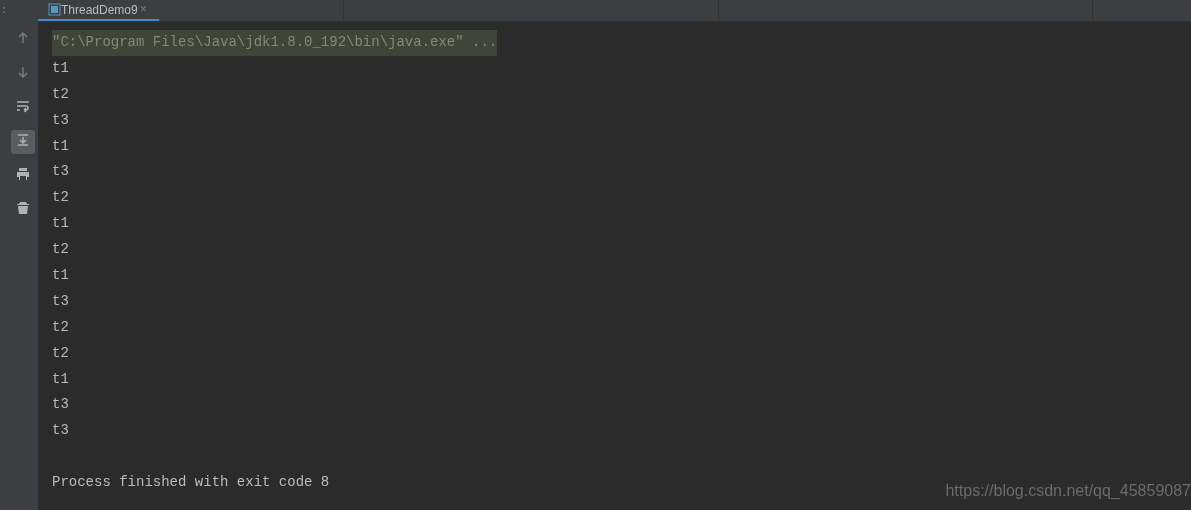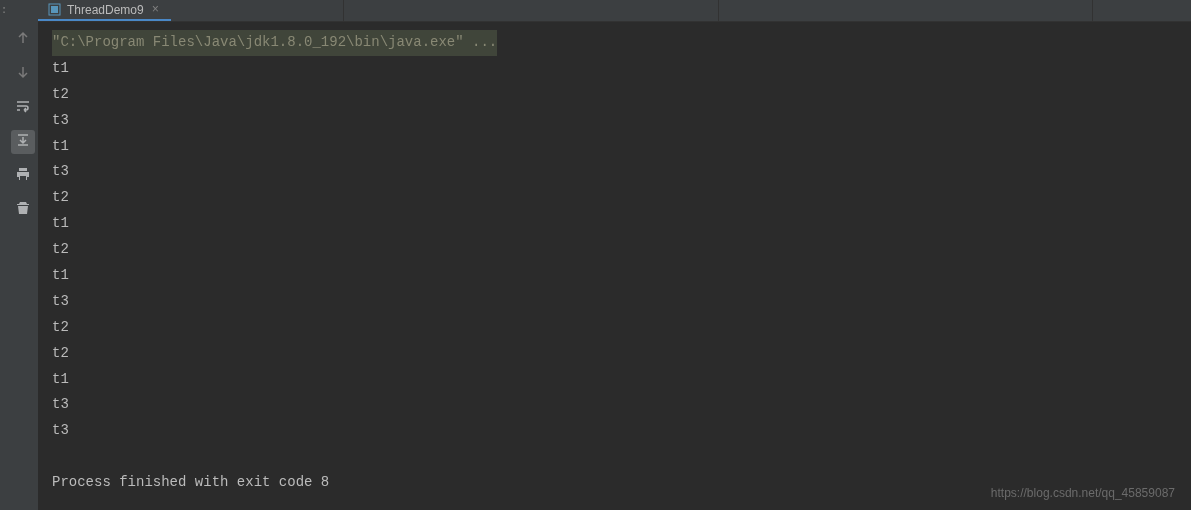--- a/index.html
+++ b/index.html
@@ -66,21 +66,21 @@
       background: #3c3f41;
       display: flex;
       align-items: center;
       border-bottom: 1px solid #323232;
     }
     .tab {
       height: 100%;
       display: flex;
       align-items: center;
       padding: 0 10px;
-      gap: 6px;
+      gap: 0;
       border-bottom: 2px solid #4a88c7;
       background: #3c3f41;
       cursor: pointer;
     }
     .tab-icon {
       display: flex;
       align-items: center;
     }
     .tab-icon svg {
       width: 13px;
@@ -109,23 +109,23 @@
       white-space: pre;
     }
     .console-line.cmd {
       background: #40453a;
       display: inline-block;
       color: #888874;
     }
     .watermark {
       position: absolute;
       bottom: 10px;
-      right: 16px;
+      right: 0;
       color: #6b6b6b;
-      font-size: 12px;
+      font-size: 16px;
       font-family: Arial, sans-serif;
     }
     .divider-v {
       position: absolute;
       top: 0;
       width: 1px;
       height: 22px;
       background: #323232;
     }
   </style>

